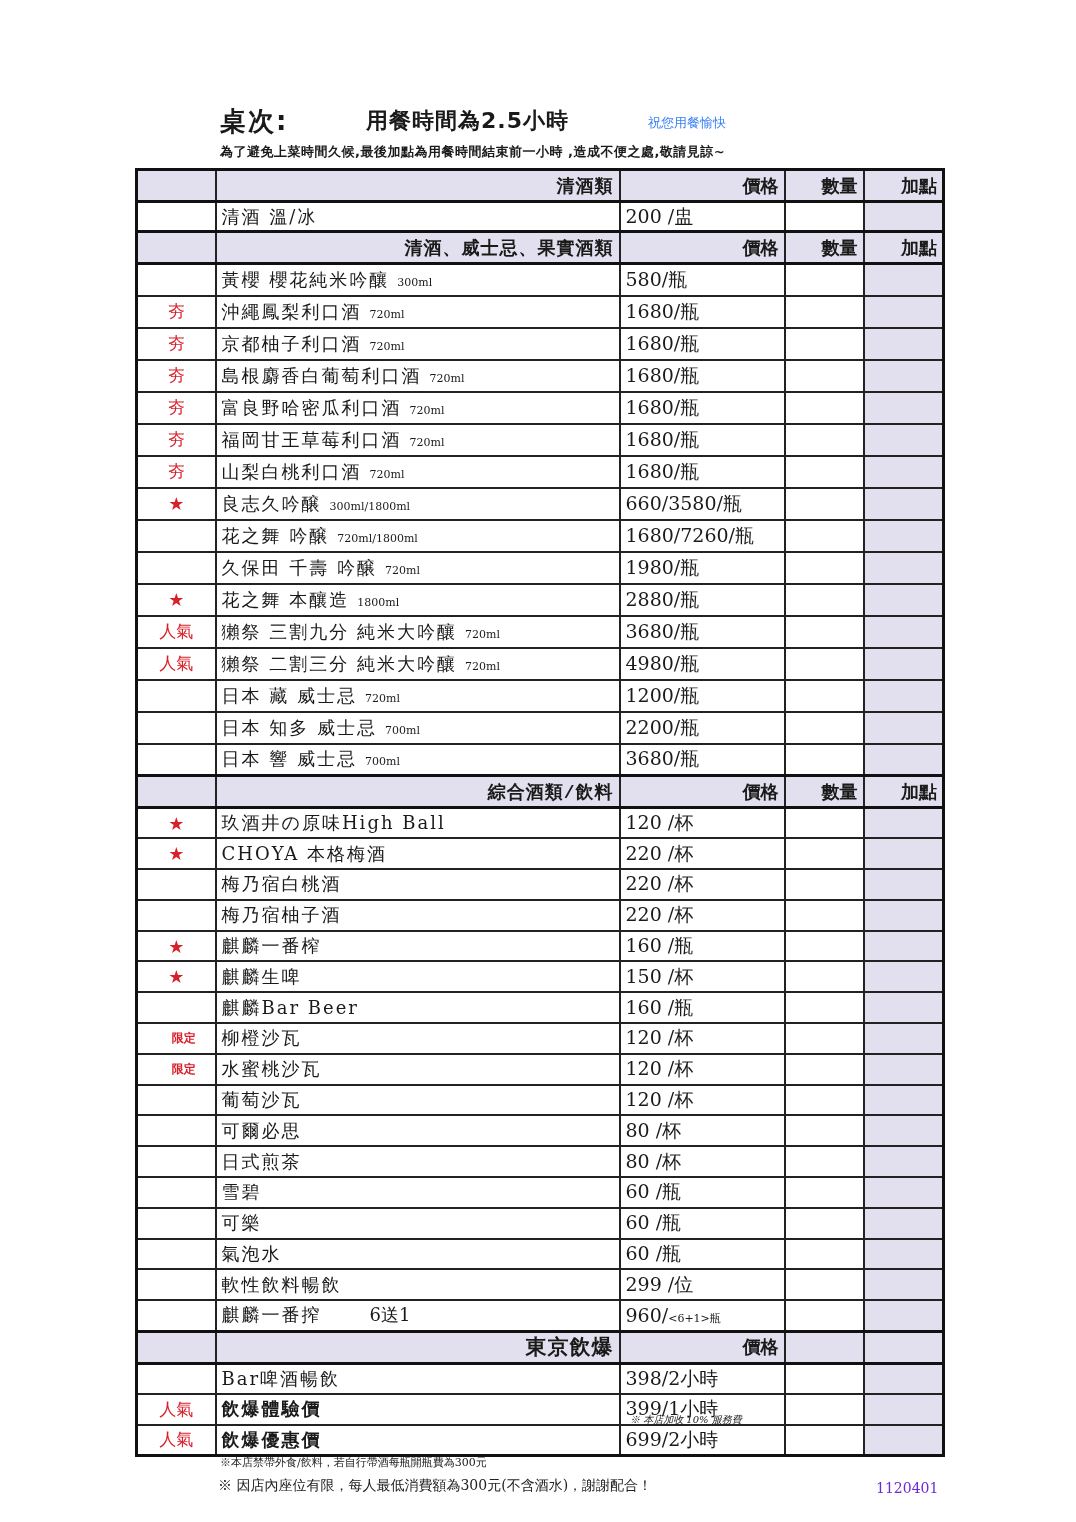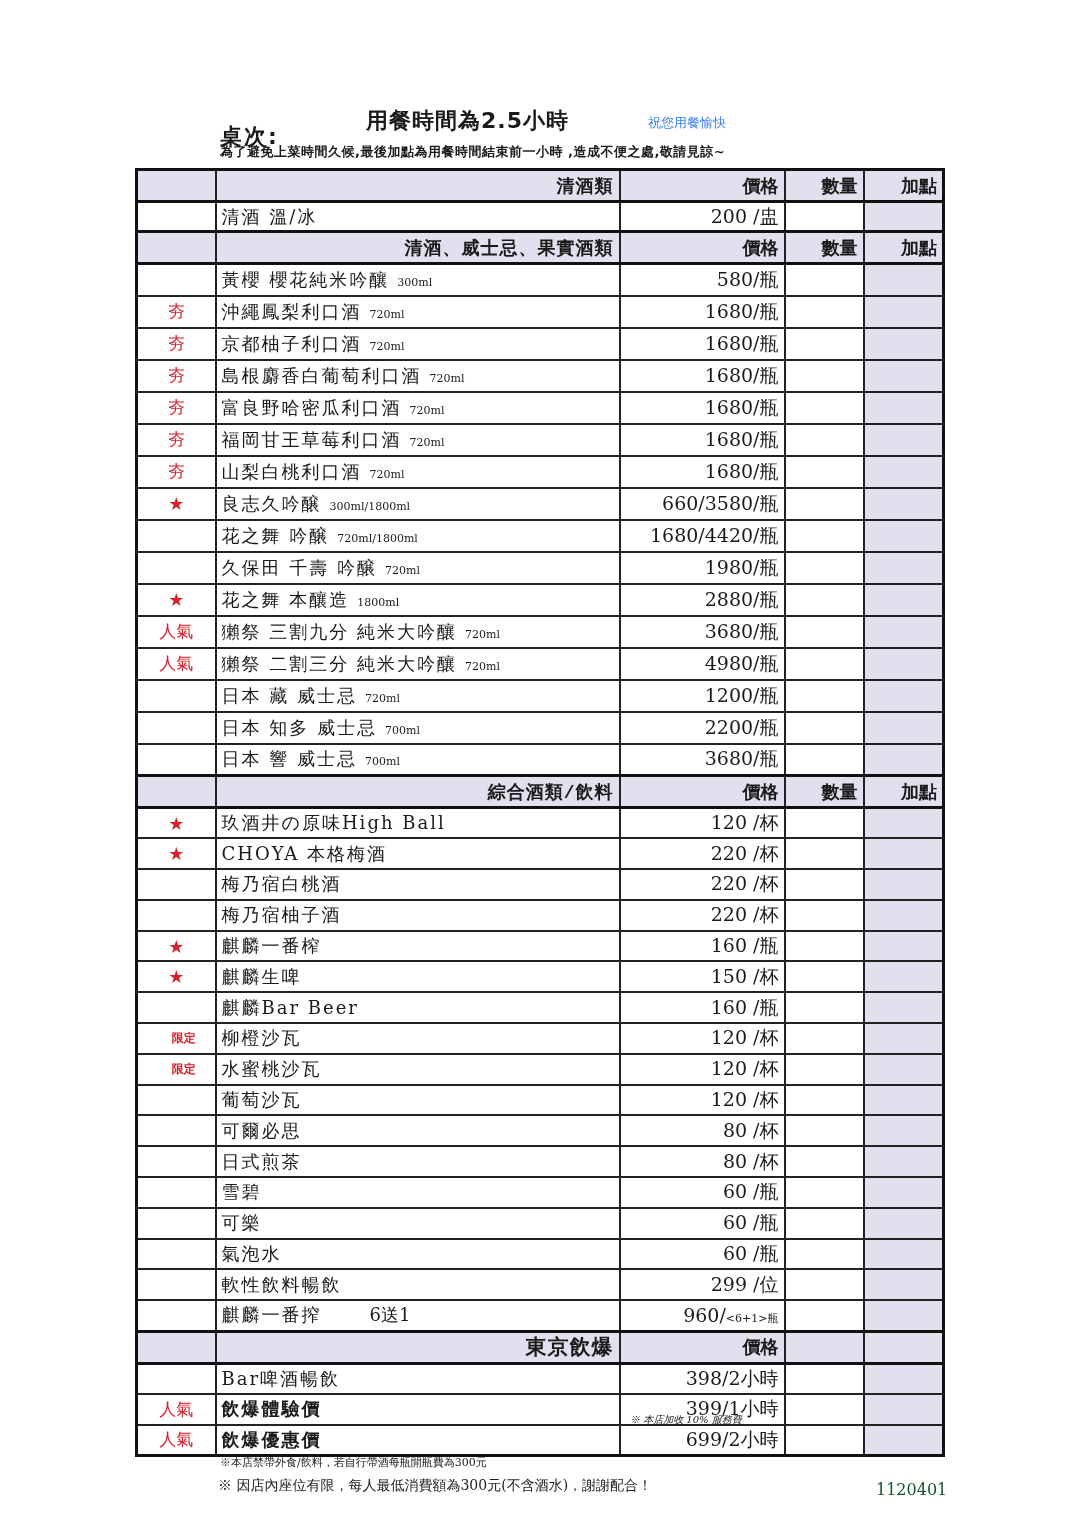--- a/index.html
+++ b/index.html
@@ -1,20 +1,20 @@
 <!DOCTYPE html>
 <html><head>
 <meta charset="utf-8">
 <style>
   * { box-sizing: border-box; margin: 0; padding: 0; }
   html, body { width: 1076px; height: 1522px; background: #ffffff; }
   body { position: relative; font-family: "DejaVu Serif", "Liberation Serif", serif; color: #1a1a1a; overflow: hidden; }
 
   .title-row { position: absolute; top: 104px; left: 0; width: 1076px; height: 36px; }
-  .title-table { position: absolute; left: 220px; top: 18px; font-size: 22px; font-weight: bold; font-family: "DejaVu Sans", sans-serif; letter-spacing: 2px; }
+  .title-table { position: absolute; left: 220px; top: 0; font-size: 26px; font-weight: bold; font-family: "DejaVu Sans", sans-serif; letter-spacing: 2px; }
   .title-time { position: absolute; left: 366px; top: 2px; font-size: 22px; font-weight: bold; font-family: "DejaVu Sans", sans-serif; letter-spacing: 1px; }
   .title-wish { position: absolute; left: 648px; top: 10px; font-size: 13px; color: #3b82f6; }
   .notice { position: absolute; top: 143px; left: 220px; font-size: 13px; font-weight: bold; font-family: "DejaVu Sans", sans-serif; letter-spacing: 0.5px; }
 
   .menu-table { position: absolute; left: 135px; top: 168px; width: 807px; border-collapse: collapse; border: 3px solid #111; table-layout: fixed; }
   .menu-table td { border: 2px solid #222; padding: 0 5px; white-space: nowrap; overflow: hidden; }
   col.c-badge { width: 79px; }
   col.c-name { width: 404px; }
   col.c-price { width: 165px; }
   col.c-qty { width: 79px; }
@@ -27,29 +27,29 @@
   tr.item td { height: 32px; font-size: 18px; }
   tr.item.s3 td { height: 30.8px; }
   tr.item.s1 td { height: 30px; }
   tr.item td.badge { text-align: center; color: #d9202a; font-family: "DejaVu Sans", sans-serif; font-size: 17px; }
   tr.item td.badge.small { font-size: 12px; font-weight: bold; padding-left: 20px; }
   tr.item td.badge.star { font-size: 18px; }
   tr.item td.name { letter-spacing: 2px; }
   tr.item td.name .vol { font-size: 11px; letter-spacing: 0; margin-left: 8px; }
   tr.item td.name .promo { margin-left: 48px; letter-spacing: 0; }
   tr.item td.name.bold { font-weight: bold; }
-  tr.item td.price { text-align: right; font-size: 19px; }
+  tr.item td.price { font-size: 19px; }
   tr.item td.price .unit-small { font-size: 11px; }
   tr.item td.qty { background: #ffffff; }
   tr.item td.add { background: #e2e0ee; }
 
   .footer1 { position: absolute; top: 1455px; left: 220px; font-size: 11px; color: #222; }
   .footer1b { position: absolute; top: 1413px; left: 630px; font-size: 10px; color: #222; font-style: italic; }
   .footer2 { position: absolute; top: 1477px; left: 218px; font-size: 14px; color: #222; }
-  .footer-code { position: absolute; top: 1480px; left: 876px; font-size: 16px; color: #14532d; }
+  .footer-code { position: absolute; top: 1480px; left: 876px; font-size: 14px; color: #6d28d9; }
 </style>
 </head>
 <body>
 
 <div class="title-row">
   <span class="title-table">桌次:</span>
   <span class="title-time">用餐時間為2.5小時</span>
   <span class="title-wish">祝您用餐愉快</span>
 </div>
 <div class="notice">為了避免上菜時間久候,最後加點為用餐時間結束前一小時 ,造成不便之處,敬請見諒~</div>
@@ -138,21 +138,21 @@
     <tr class="item">
         <td class="badge star">★</td>
         <td class="name"><span>良志久吟醸</span><span class="vol">300ml/1800ml</span></td>
         <td class="price">660/3580/瓶</td>
         <td class="qty"></td>
         <td class="add"></td>
       </tr>
     <tr class="item">
         <td class="badge"></td>
         <td class="name"><span>花之舞 吟醸</span><span class="vol">720ml/1800ml</span></td>
-        <td class="price">1680/4420/瓶</td>
+        <td class="price">1680/7260/瓶</td>
         <td class="qty"></td>
         <td class="add"></td>
       </tr>
     <tr class="item">
         <td class="badge"></td>
         <td class="name"><span>久保田 千壽 吟醸</span><span class="vol">720ml</span></td>
         <td class="price">1980/瓶</td>
         <td class="qty"></td>
         <td class="add"></td>
       </tr>

